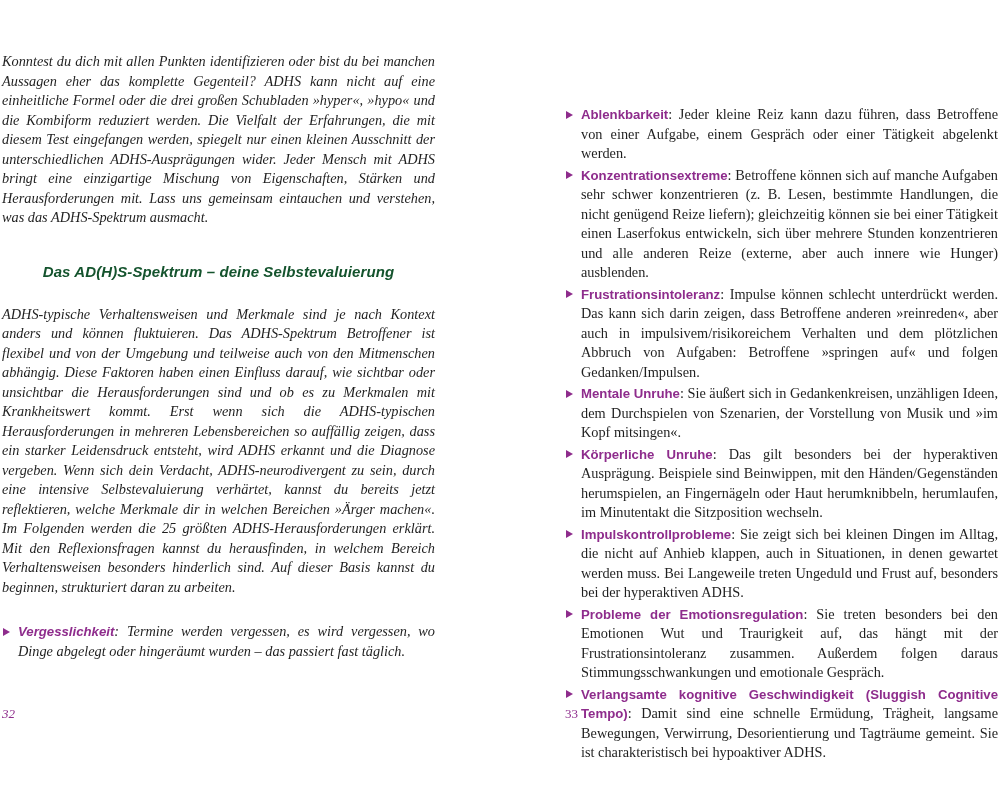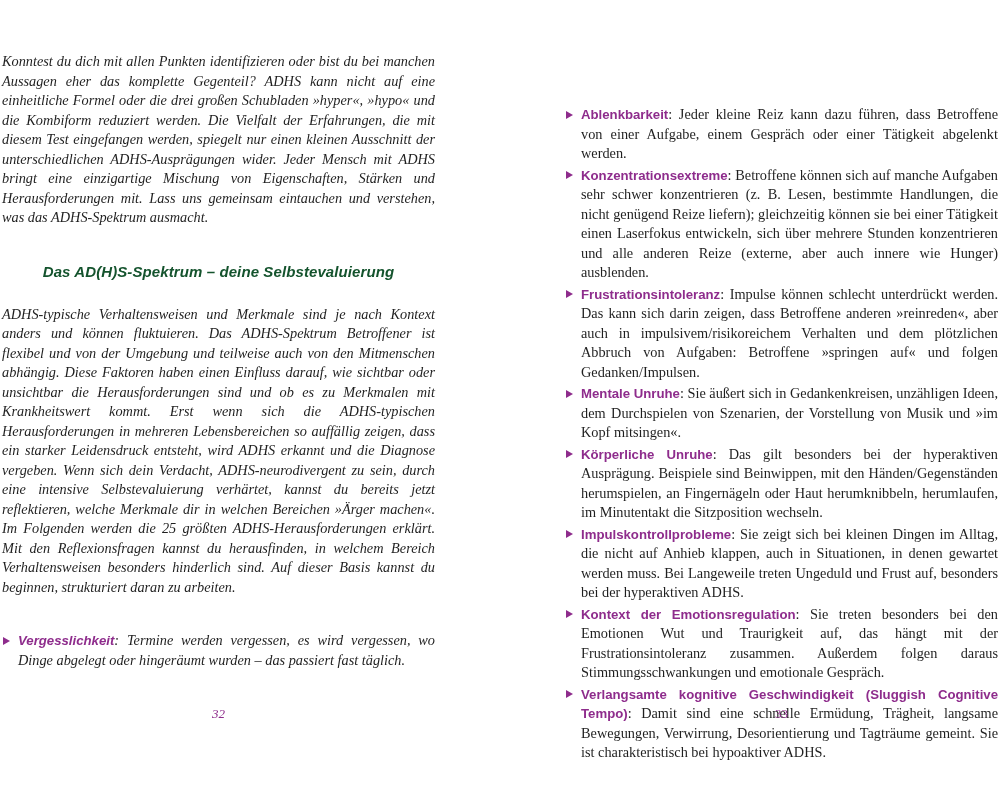--- a/index.html
+++ b/index.html
@@ -23,21 +23,21 @@
     hyphens: auto; -webkit-hyphens: auto;
     color: var(--ink);
   }
   h2.section-heading {
     margin-top: 35px; margin-bottom: 25px;
     font-family: "Liberation Sans", sans-serif;
     font-size: 15px; font-weight: 700;
     text-align: center; color: #14532d;
     letter-spacing: 0.1px;
   }
-  .page-left ul.symptom-list { margin-top: 34px; }
+  .page-left ul.symptom-list { margin-top: 25px; }
 
   ul.symptom-list { list-style: none; }
   ul.symptom-list li {
     position: relative;
     padding-left: 16px;
     font-size: 14.3px; line-height: 19.5px;
     text-align: justify;
     hyphens: auto; -webkit-hyphens: auto;
     margin-bottom: 2px;
   }
@@ -49,21 +49,21 @@
     border-bottom: 4.5px solid transparent;
     display: inline-block;
   }
   .term {
     font-family: "Liberation Sans", sans-serif;
     font-weight: 700; font-size: 13.2px;
     color: var(--accent);
   }
   .page-number {
     position: absolute; top: 706px; left: 0;
-    width: 100%; text-align: center;
+    width: 100%; text-align: left;
     font-size: 13px; color: var(--accent);
   }
 </style>
 </head>
 <body>
 
 <div class="page page-left">
   <p class="body-text">Konntest du dich mit allen Punkten identifizieren oder bist du bei manchen Aussagen eher das komplette Gegenteil? ADHS kann nicht auf eine einheitliche Formel oder die drei großen Schubladen »hyper«, »hypo« und die Kombiform reduziert werden. Die Vielfalt der Erfahrungen, die mit diesem Test eingefangen werden, spiegelt nur einen kleinen Ausschnitt der unterschiedlichen ADHS-Ausprägungen wider. Jeder Mensch mit ADHS bringt eine einzigartige Mischung von Eigenschaften, Stärken und Herausforderungen mit. Lass uns gemeinsam eintauchen und verstehen, was das ADHS-Spektrum ausmacht.</p>
   <h2 class="section-heading">Das AD(H)S-Spektrum – deine Selbstevaluierung</h2>
   <p class="body-text">ADHS-typische Verhaltensweisen und Merkmale sind je nach Kontext anders und können fluktuieren. Das ADHS-Spektrum Betroffener ist flexibel und von der Umgebung und teilweise auch von den Mitmenschen abhängig. Diese Faktoren haben einen Einfluss darauf, wie sichtbar oder unsichtbar die Herausforderungen sind und ob es zu Merkmalen mit Krankheitswert kommt. Erst wenn sich die ADHS-typischen Herausforderungen in mehreren Lebensbereichen so auffällig zeigen, dass ein starker Leidensdruck entsteht, wird ADHS erkannt und die Diagnose vergeben. Wenn sich dein Verdacht, ADHS-neurodivergent zu sein, durch eine intensive Selbstevaluierung verhärtet, kannst du bereits jetzt reflektieren, welche Merkmale dir in welchen Bereichen »Ärger machen«. Im Folgenden werden die 25 größten ADHS-Herausforderungen erklärt. Mit den Reflexionsfragen kannst du herausfinden, in welchem Bereich Verhaltensweisen besonders hinderlich sind. Auf dieser Basis kannst du beginnen, strukturiert daran zu arbeiten.</p>
@@ -91,21 +91,21 @@
     <li>
       <span class="bullet"></span><span class="term">Mentale Unruhe</span><span>: Sie äußert sich in Gedankenkreisen, unzähligen Ideen, dem Durchspielen von Szenarien, der Vorstellung von Musik und »im Kopf mitsingen«.</span>
     </li>
     <li>
       <span class="bullet"></span><span class="term">Körperliche Unruhe</span><span>: Das gilt besonders bei der hyperaktiven Ausprägung. Beispiele sind Beinwippen, mit den Händen/Gegenständen herumspielen, an Fingernägeln oder Haut herumknibbeln, herumlaufen, im Minutentakt die Sitzposition wechseln.</span>
     </li>
     <li>
       <span class="bullet"></span><span class="term">Impulskontrollprobleme</span><span>: Sie zeigt sich bei kleinen Dingen im Alltag, die nicht auf Anhieb klappen, auch in Situationen, in denen gewartet werden muss. Bei Langeweile treten Ungeduld und Frust auf, besonders bei der hyperaktiven ADHS.</span>
     </li>
     <li>
-      <span class="bullet"></span><span class="term">Kontext der Emotionsregulation</span><span>: Sie treten besonders bei den Emotionen Wut und Traurigkeit auf, das hängt mit der Frustrationsintoleranz zusammen. Außerdem folgen daraus Stimmungsschwankungen und emotionale Gespräch.</span>
+      <span class="bullet"></span><span class="term">Probleme der Emotionsregulation</span><span>: Sie treten besonders bei den Emotionen Wut und Traurigkeit auf, das hängt mit der Frustrationsintoleranz zusammen. Außerdem folgen daraus Stimmungsschwankungen und emotionale Gespräch.</span>
     </li>
     <li>
       <span class="bullet"></span><span class="term">Verlangsamte kognitive Geschwindigkeit (Sluggish Cognitive Tempo)</span><span>: Damit sind eine schnelle Ermüdung, Trägheit, langsame Bewegungen, Verwirrung, Desorientierung und Tagträume gemeint. Sie ist charakteristisch bei hypoaktiver ADHS.</span>
     </li>
   </ul>
 
   <div class="page-number">33</div>
 </div>
 
 </body></html>

